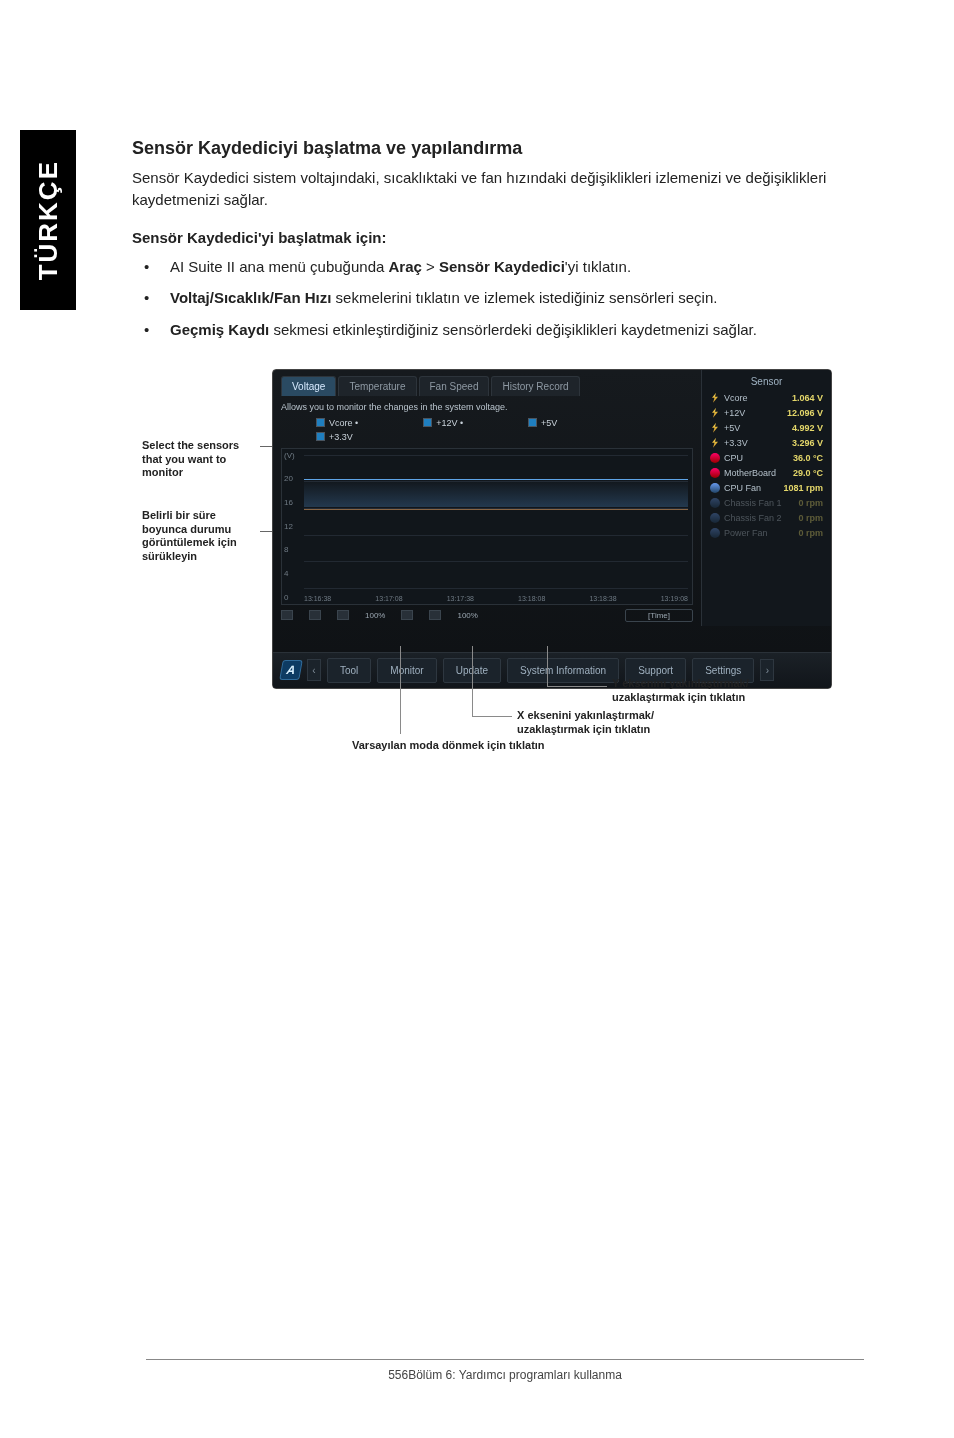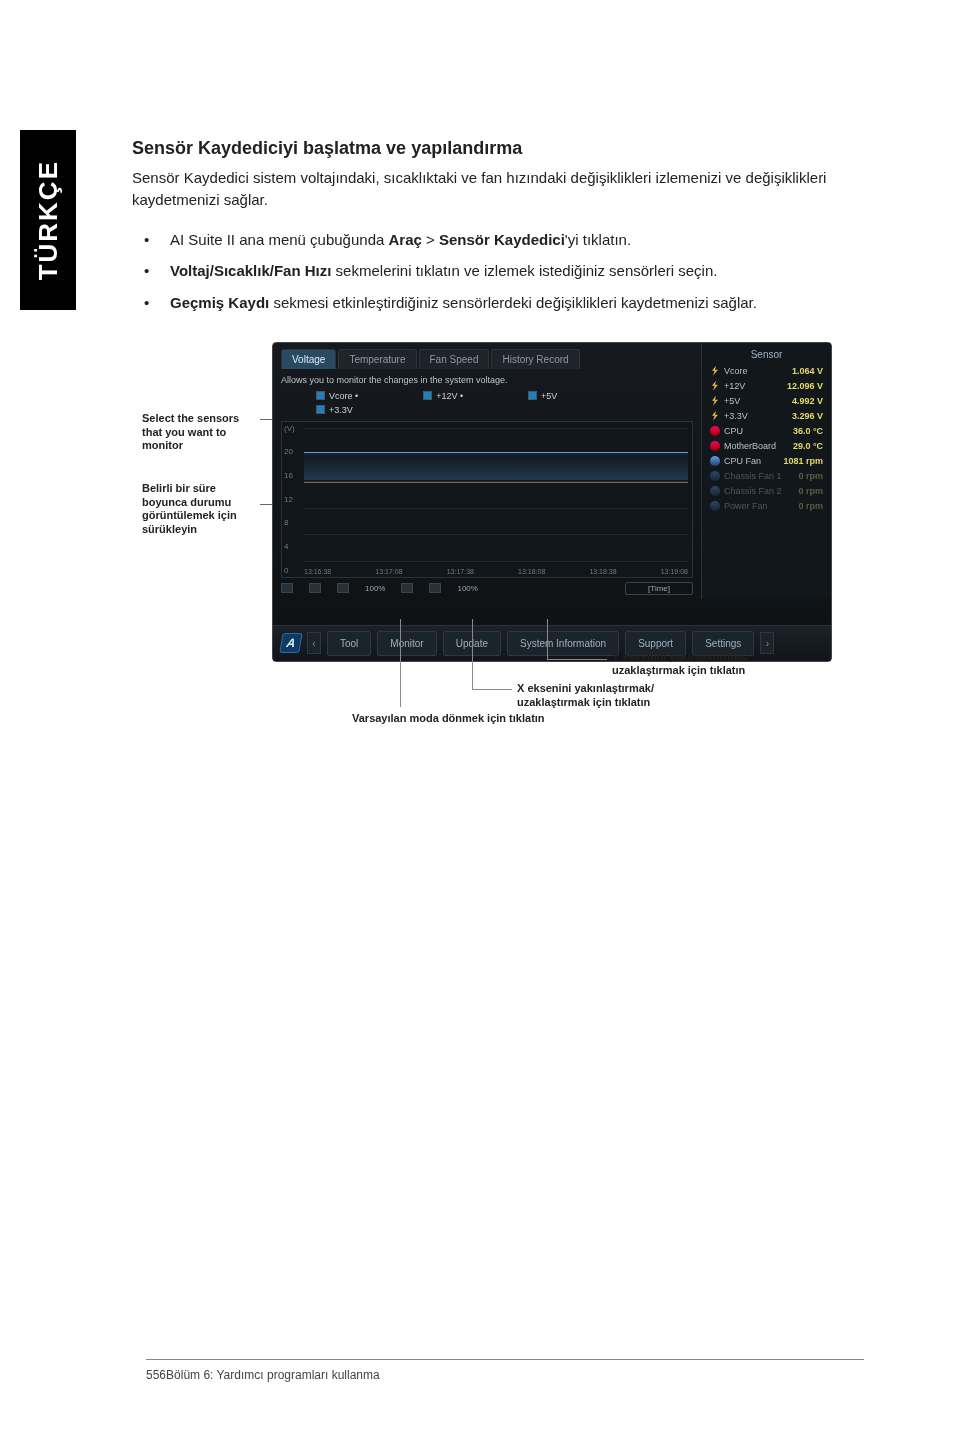--- a/index.html
+++ b/index.html
@@ -125,35 +125,36 @@
   }
   .bb-arrow { width:14px; height:22px; background:#1b232b; border:1px solid #2e3740; display:flex; align-items:center; justify-content:center; color:#7f8c98; font-size:10px;}
 
   
   .co-line { position:absolute; background:#8a8a8a; }
   .co-text { position:absolute; font-size:11px; font-weight:bold; line-height:1.25; max-width:200px; }
 
   .footer {
     position: absolute; left: 146px; right: 90px; bottom: 56px;
     border-top: 1px solid #888; padding-top: 8px;
-    display:flex; justify-content:flex-start; font-size:12px; color:#444;
+    display:flex; justify-content:center; font-size:12px; color:#444;
   }
 </style>
 </head>
 <body>
 
 <div class="side-tab">
   <span>TÜRKÇE</span>
 </div>
 
 <div class="page">
 
   <div class="h1">Sensör Kaydediciyi başlatma ve yapılandırma</div>
   <div class="p">Sensör Kaydedici sistem voltajındaki, sıcaklıktaki ve fan hızındaki değişiklikleri izlemenizi ve değişiklikleri kaydetmenizi sağlar.</div>
 
+  <div class="h2">Sensör Kaydedici'yi başlatmak için:</div>
   <ul class="bullets">
     <li>
       <span>AI Suite II ana menü çubuğunda </span><b>Araç</b><span> &gt; </span><b>Sensör Kaydedici</b><span>'yi tıklatın.</span>
     </li>
   </ul>
 
   <ul class="bullets">
     <li>
       <b>Voltaj/Sıcaklık/Fan Hızı</b><span> sekmelerini tıklatın ve izlemek istediğiniz sensörleri seçin.</span>
     </li>

